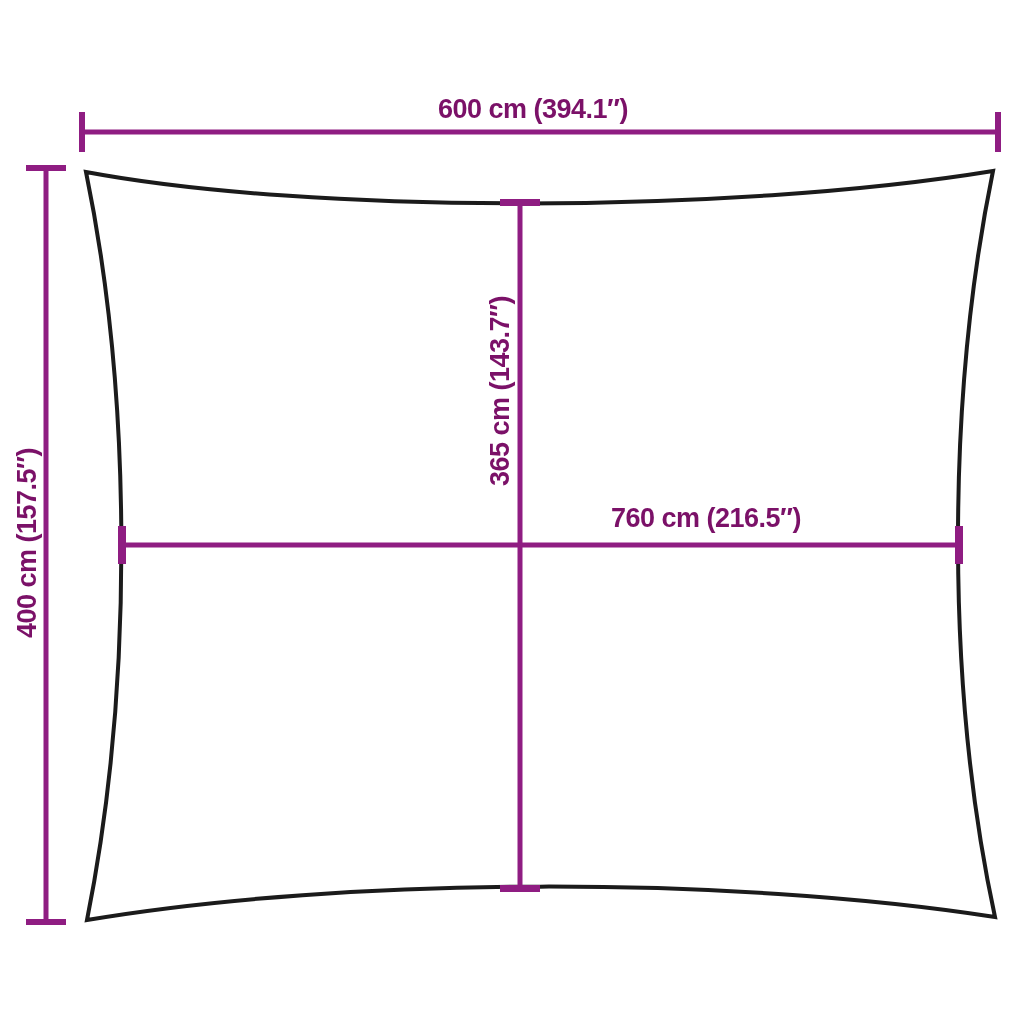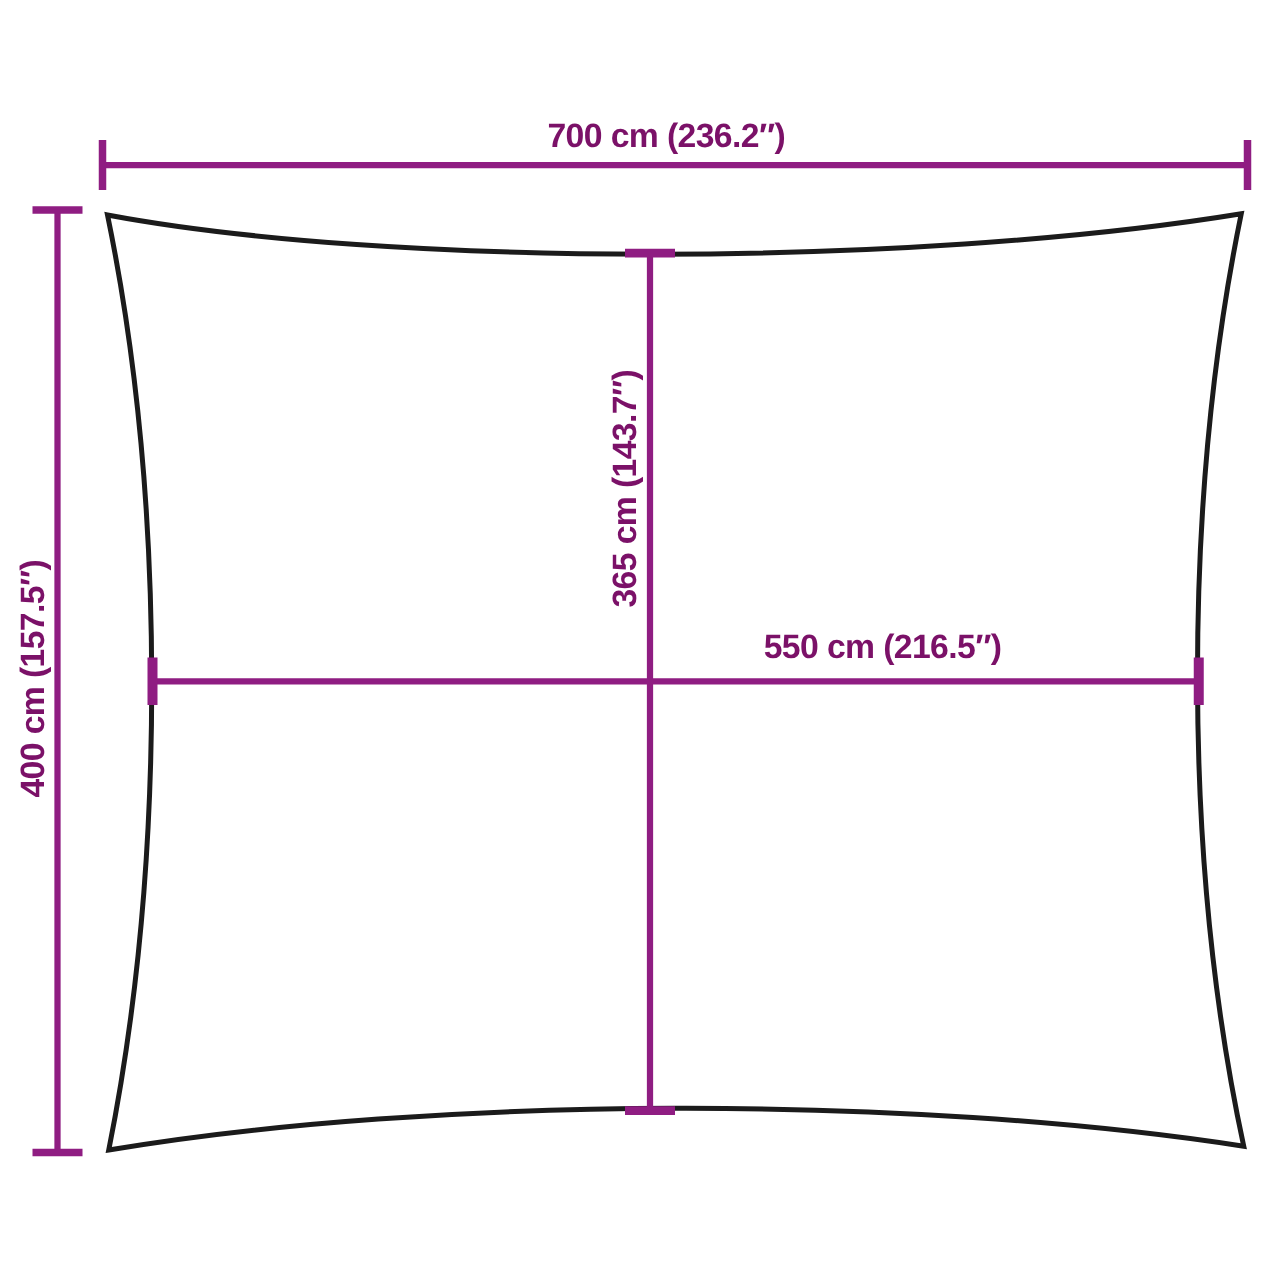--- a/index.html
+++ b/index.html
@@ -85,21 +85,21 @@
       <rect class="dim-bar" x="500" y="885" width="40" height="7"></rect>
     </g>
 
     <g>
       <line class="dim-line" x1="122" y1="545" x2="959" y2="545"></line>
       <rect class="dim-bar" x="118" y="526" width="8" height="38"></rect>
       <rect class="dim-bar" x="955" y="526" width="8" height="38"></rect>
     </g>
   </svg>
 
-  <div class="dim-label" style="left: 533px; top: 109px;">700 cm (236.2″)</div>
+  <div class="dim-label" style="left: 533px; top: 109px;">600 cm (394.1″)</div>
 
   <div class="dim-label vertical" style="left: 27px; top: 543px;">400 cm (157.5″)</div>
 
   <div class="dim-label vertical" style="left: 500px; top: 391px;">365 cm (143.7″)</div>
 
-  <div class="dim-label" style="left: 706px; top: 518px;">550 cm (216.5″)</div>
+  <div class="dim-label" style="left: 706px; top: 518px;">760 cm (216.5″)</div>
 
 </div>
 
 </body></html>

